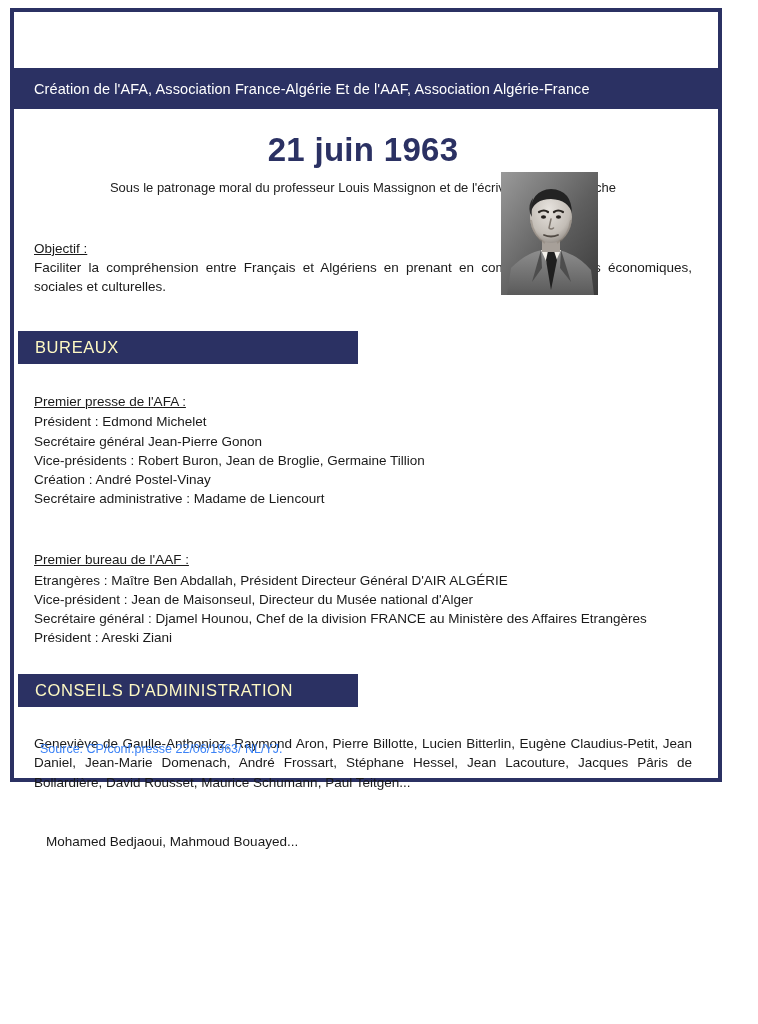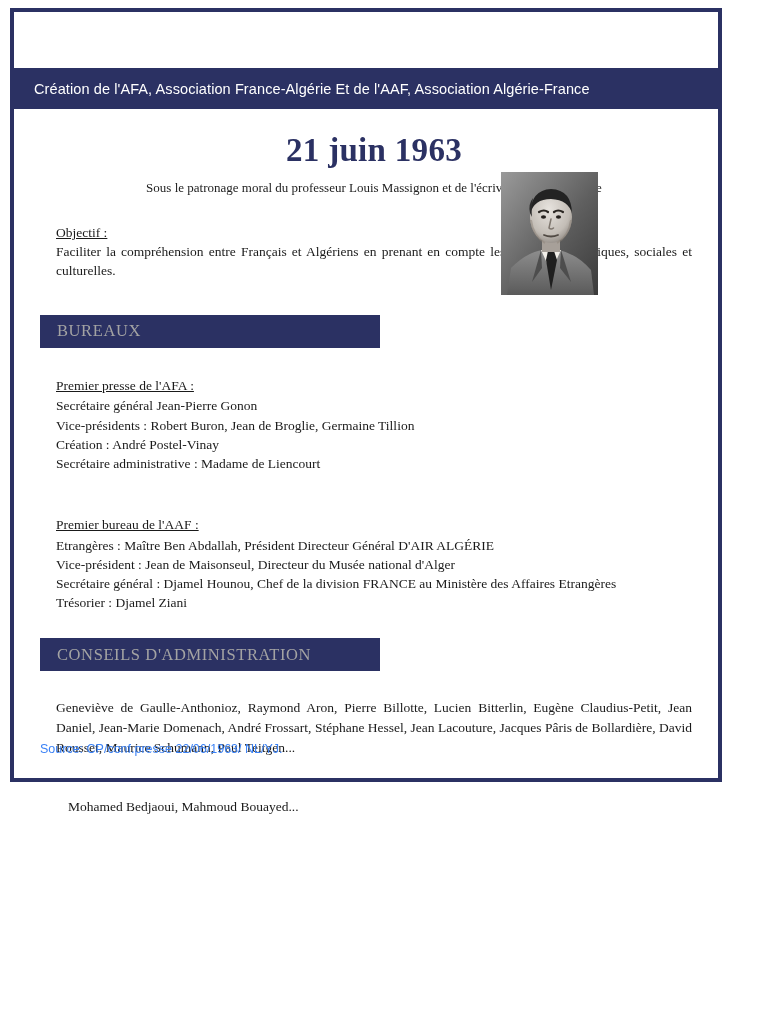--- a/index.html
+++ b/index.html
@@ -44,44 +44,43 @@
   .title-banner .title-text {
     color: #ffffff;
     font-size: 14.5px;
     letter-spacing: 0.1px;
     white-space: nowrap;
   }
 
   
   .body-area {
     position: relative;
-    padding: 0 26px 0 42px;
+    padding: 0 26px 0 20px;
     box-sizing: border-box;
     height: 892px;
-    font-family: Liberation Serif, serif;
   }
 
   .date-line {
     text-align: center;
     color: #2b3163;
     font-size: 33px;
     font-weight: bold;
     letter-spacing: 0.3px;
     margin-top: 24px;
     line-height: 1.05;
   }
   .patronage {
     text-align: center;
     color: #222222;
     font-size: 13px;
     margin-top: 12px;
   }
 
   .obj-block {
-    margin-top: 27px;
+    margin-top: 44px;
   }
   .label-underline {
     text-decoration: underline;
     color: #1a1a1a;
     font-size: 13.5px;
     display: inline-block;
   }
   .justified {
     text-align: justify;
     color: #1a1a1a;
@@ -101,21 +100,21 @@
     background: #2b3163;
     width: 340px;
     height: 33px;
     display: flex;
     align-items: center;
     padding-left: 17px;
     box-sizing: border-box;
     margin-left: -16px;
   }
   .section-bar .section-text {
-    color: #a3a3a3;
+    color: #fef9c3;
     font-size: 16.5px;
     letter-spacing: 0.6px;
     white-space: nowrap;
   }
   .spacer-26 { height: 26px; }
   .spacer-34 { height: 34px; }
   .spacer-40 { height: 40px; }
 
   .bureau-block { line-height: 1.42; }
   .bureau-block .line { font-size: 13.5px; color: #1a1a1a; }
@@ -166,34 +165,35 @@
     <div class="spacer-34"></div>
 
     <div class="section-bar">
       <span class="section-text">BUREAUX</span>
     </div>
 
     <div class="spacer-26"></div>
 
     <div class="bureau-block">
       <div><span class="label-underline">Premier presse de l'AFA :</span></div>
+      <div class="line">Président : Edmond Michelet</div>
       <div class="line">Secrétaire général Jean-Pierre Gonon</div>
       <div class="line">Vice-présidents : Robert Buron, Jean de Broglie, Germaine Tillion</div>
       <div class="line">Création : André Postel-Vinay</div>
       <div class="line">Secrétaire administrative : Madame de Liencourt</div>
     </div>
 
     <div class="spacer-40"></div>
 
     <div class="bureau-block">
       <div><span class="label-underline">Premier bureau de l'AAF :</span></div>
       <div class="line">Etrangères : Maître Ben Abdallah, Président Directeur Général D'AIR ALGÉRIE</div>
       <div class="line">Vice-président : Jean de Maisonseul, Directeur du Musée national d'Alger</div>
       <div class="line">Secrétaire général : Djamel Hounou, Chef de la division FRANCE au Ministère des Affaires Etrangères</div>
-      <div class="line">Trésorier : Djamel Ziani</div>
+      <div class="line">Président : Areski Ziani</div>
     </div>
 
     <div class="spacer-26"></div>
 
     <div class="section-bar">
       <span class="section-text">CONSEILS D'ADMINISTRATION</span>
     </div>
 
     <div class="spacer-26"></div>
 

